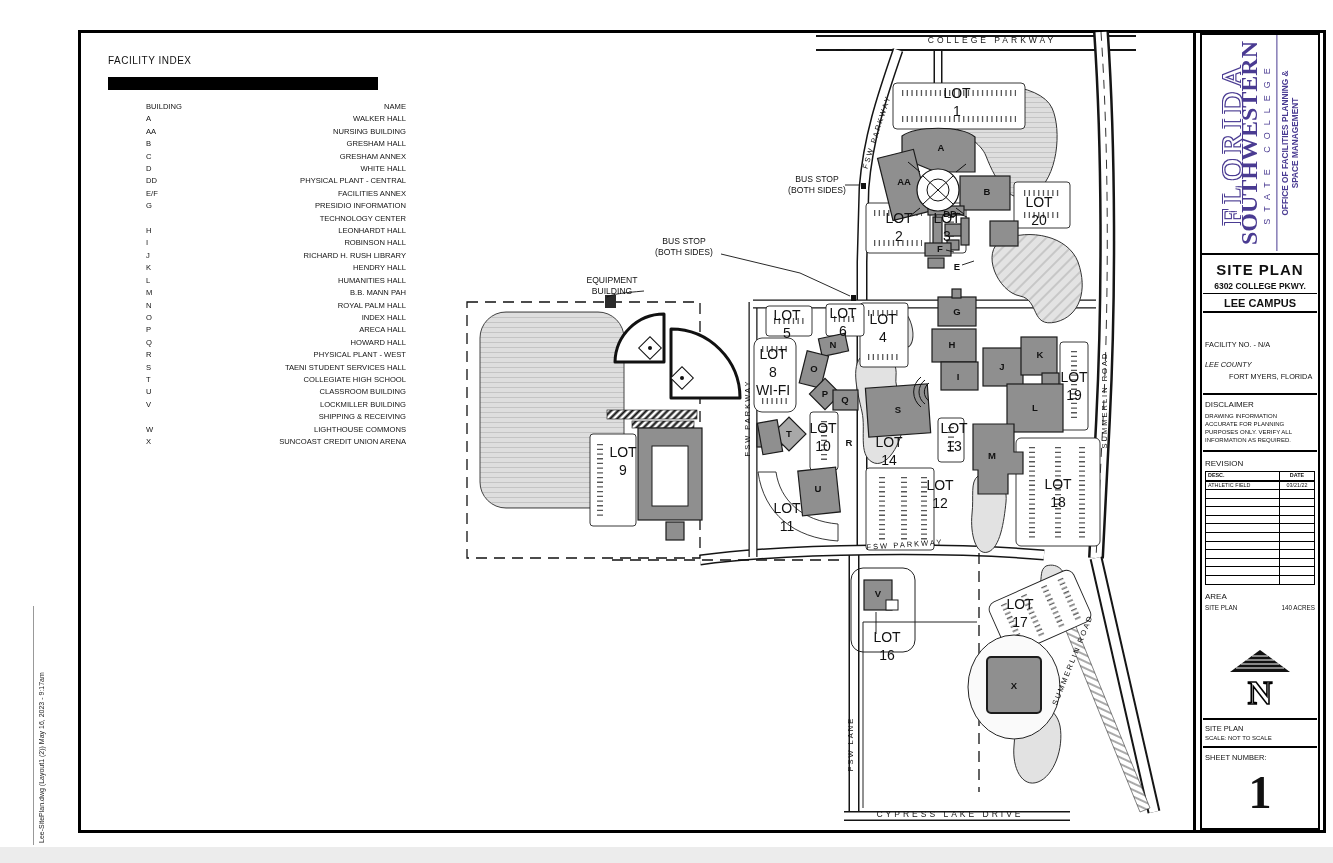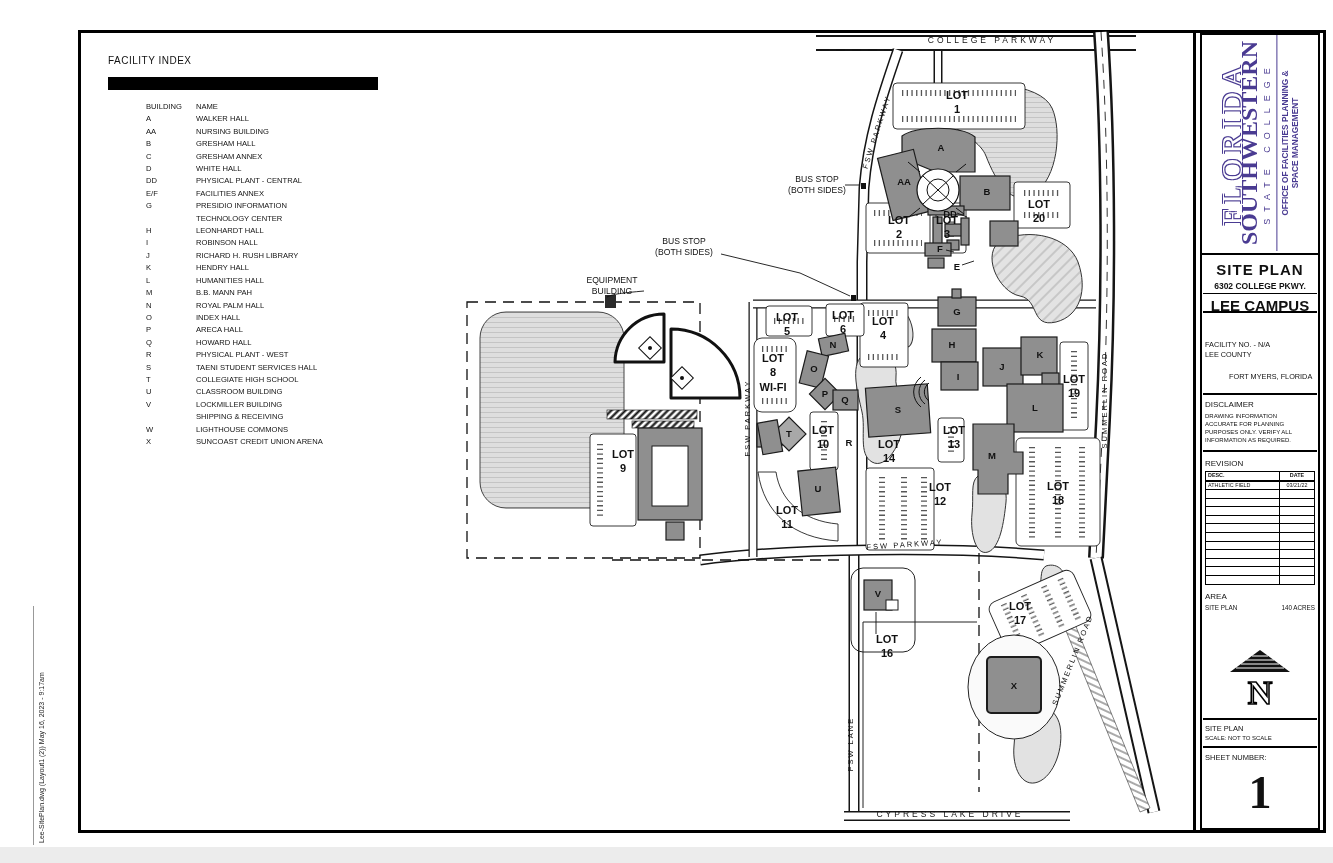--- a/index.html
+++ b/index.html
@@ -13,44 +13,44 @@
               transform:rotate(-90deg);transform-origin:0 0;white-space:nowrap;}
   .sheet-border{left:78px;top:30px;width:1248px;height:803px;border:3px solid #000;box-sizing:border-box;}
   .tb-divider{left:1193px;top:30px;height:803px;width:0;border-left:3px solid #000;}
   
   .facility-index{left:108px;top:55px;width:300px;}
   .fi-title{font-size:10px;letter-spacing:.5px;}
   .fi-bar{margin-top:11px;width:270px;height:13px;background:#000;}
   .fi-table{margin-top:11px;margin-left:38px;width:260px;}
   .fi-row{display:flex;line-height:12.4px;font-size:7.6px;}
   .fi-code{width:50px;flex:none;}
-  .fi-name{flex:1;}
+  .fi-name{flex:1;text-align:right;}
   
   #map-labels .map-label{position:absolute;color:#111;text-align:center;white-space:pre-line;line-height:1.3;}
   .cls-road{font-size:8.5px;letter-spacing:3px;white-space:nowrap!important;}
   .cls-road-sm{font-size:7.5px;letter-spacing:2px;white-space:nowrap!important;}
-  .cls-lot{font-size:11px;font-weight:700;}
+  .cls-lot{font-size:14px;font-weight:400;}
   .cls-bldg{font-size:9.5px;font-weight:600;}
   .cls-annot{font-size:8.6px;}
   
   .titleblock{left:1200px;top:33px;width:120px;height:797px;border:2px solid #000;box-sizing:border-box;background:#fff;}
   .logo-box{left:1200px;top:33px;width:120px;height:222px;border-bottom:2px solid #000;box-sizing:border-box;}
   .logo-inner{position:absolute;left:50%;top:50%;width:216px;transform:translate(-50%,-50%) rotate(-90deg);text-align:center;}
   .logo-l1{font-family:"Liberation Serif",serif;font-size:30px;letter-spacing:5px;color:#fff;line-height:.85;
            text-shadow:-1px -1px 0 #4a3b92,1px -1px 0 #4a3b92,-1px 1px 0 #4a3b92,1px 1px 0 #4a3b92;}
   .logo-l2{font-family:"Liberation Serif",serif;font-size:24px;font-weight:bold;color:#4a3b92;line-height:1;margin-top:-8px;}
   .logo-l3{font-size:9px;letter-spacing:7px;color:#4a3b92;margin-top:1px;}
   .logo-office{margin-top:4px;padding-top:3px;border-top:1px solid #4a3b92;font-size:8.3px;font-weight:bold;color:#4a3b92;line-height:1.25;}
   .tb-text{left:1205px;width:110px;}
   .tb-center{text-align:center;}
   .plan-title{font-size:15px;font-weight:bold;letter-spacing:1px;}
   .plan-addr{font-size:8.5px;font-weight:bold;}
   .hr{left:1203px;width:114px;height:0;border-top:2px solid #000;}
   .hr-thin{left:1203px;width:114px;height:0;border-top:1px solid #000;}
-  .campus{font-size:15px;font-weight:bold;}
+  .campus{font-size:11px;font-weight:bold;}
   .small{font-size:7.3px;line-height:1.35;}
   .tiny{font-size:6px;line-height:1.35;}
   .sec-title{font-size:8px;}
   
   .rev-table{left:1205px;top:471px;width:110px;border-top:1px solid #000;}
   .rev-row{display:flex;height:8.6px;border:1px solid #000;border-top:none;box-sizing:border-box;font-size:5.4px;line-height:7.5px;}
   .rev-row.head{font-weight:bold;border-bottom:2px solid #000;height:9.5px;}
   .rev-desc{flex:1;border-right:1px solid #000;padding:0 2px;overflow:hidden;}
   .rev-date{width:34px;text-align:center;flex:none;}
   .area-row{display:flex;justify-content:space-between;font-size:6.3px;}
@@ -457,21 +457,21 @@
   </div>
 </div>
 
 <div class="abs tb-text tb-center plan-title" style="top:261px;">SITE PLAN</div>
 <div class="abs tb-text tb-center plan-addr" style="top:281px;">6302 COLLEGE PKWY.</div>
 <div class="abs hr-thin" style="top:293px;"></div>
 <div class="abs tb-text tb-center campus" style="top:297px;">LEE CAMPUS</div>
 <div class="abs hr" style="top:311px;"></div>
 
 <div class="abs tb-text small" style="top:340px;">FACILITY NO. - N/A</div>
-<div class="abs tb-text small" style="top:350px;">LEE COUNTY</div>
+<div class="abs tb-text small" style="top:360px;font-style:italic;">LEE COUNTY</div>
 <div class="abs tb-text small" style="top:372px;margin-left:24px;">FORT MYERS, FLORIDA</div>
 
 <div class="abs hr" style="top:393px;"></div>
 <div class="abs tb-text sec-title" style="top:400px;">DISCLAIMER</div>
 <div class="abs tb-text tiny" style="top:412px;white-space:pre-line;">DRAWING INFORMATION
 ACCURATE FOR PLANNING
 PURPOSES ONLY. VERIFY ALL
 INFORMATION AS REQUIRED.</div>
 <div class="abs hr" style="top:450px;"></div>
 

